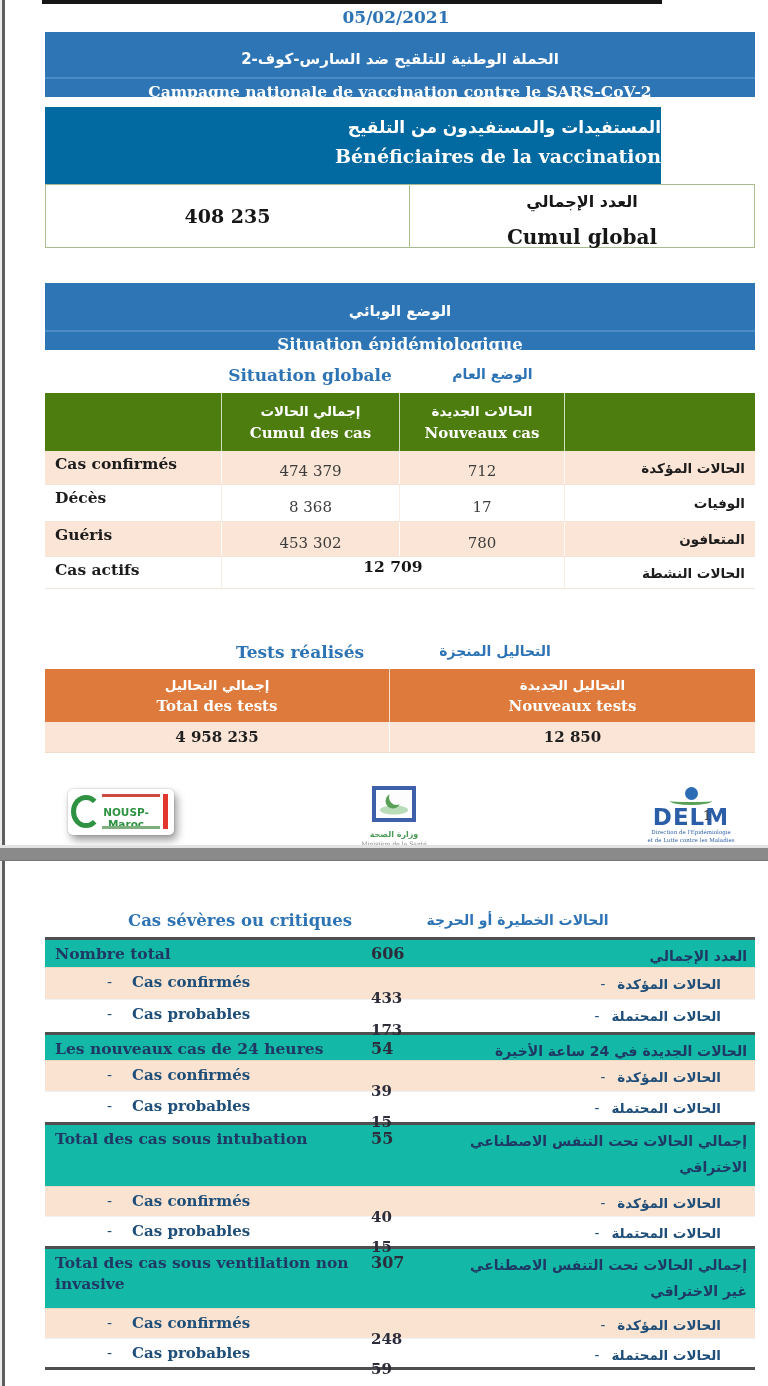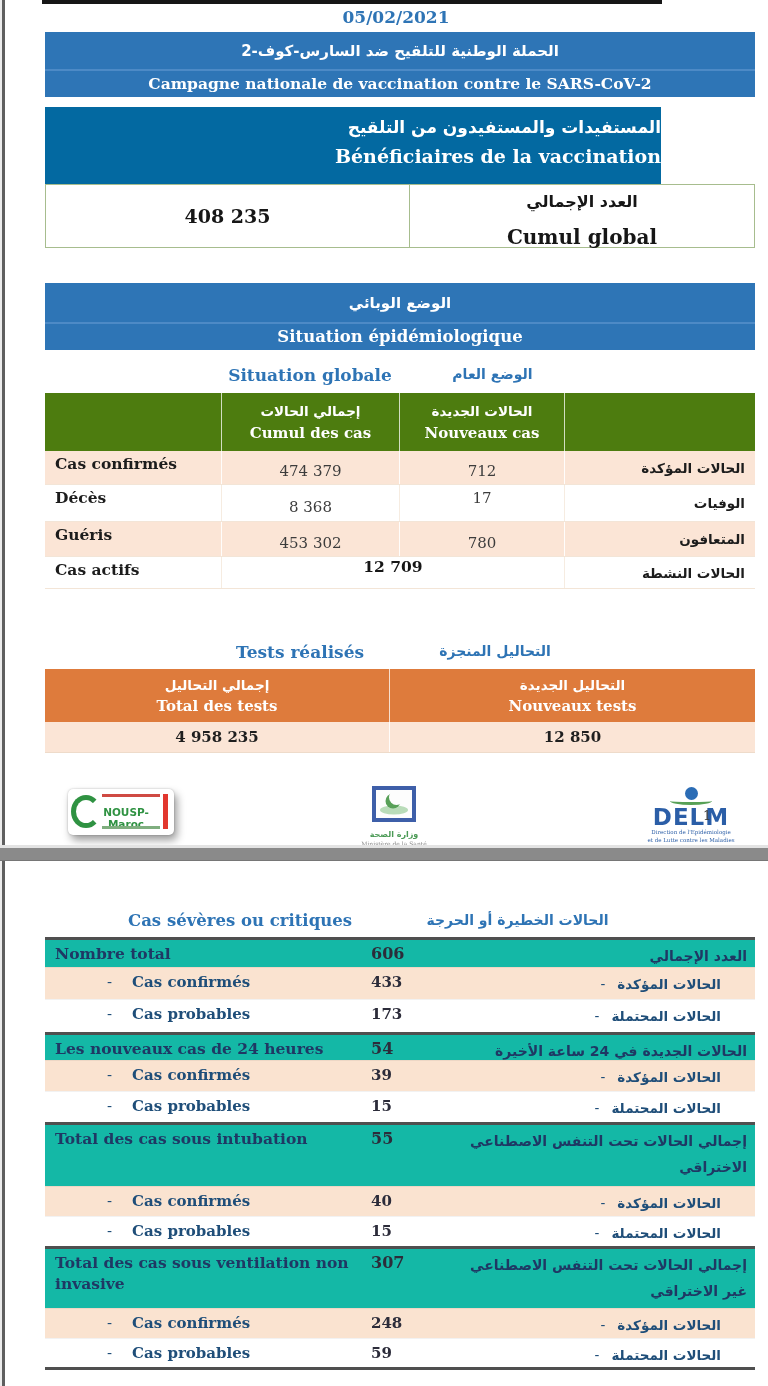--- a/index.html
+++ b/index.html
@@ -15,21 +15,21 @@
   .edge-light { left:0; top:0; width:2px; height:1386px; background:#ececec; }
   .edge-dark  { left:2px; top:0; width:3px; height:1386px; background:#5f5f5f; }
   .top-rule   { left:42px; top:0; width:620px; height:4px; background:#161616; }
 
   .date-line { top:7px; left:0; width:768px; text-align:center;
     color:#2E74B5; font-weight:bold; font-size:17px;margin-left:12px; }
 
   
   .banner-blue { left:45px; width:710px; background:#2E75B6; color:#fff; text-align:center; }
   .bb-line1 { display:flex; align-items:center; justify-content:center;
-    font-weight:bold; border-bottom:2px solid #4d8ac6; }
+    font-weight:bold; border-bottom:2px solid #4d8ac6;margin-top:8px; }
   .bb-line2 { display:flex; align-items:center; justify-content:center; font-weight:bold; }
   #campaign-banner { top:32px; height:65px; }
   #campaign-banner .bb-line1 { height:39px; font-size:15px; }
   #campaign-banner .bb-line2 { height:24px; font-size:15.5px; }
   #epi-banner { top:283px; height:67px; }
   #epi-banner .bb-line1 { height:41px; font-size:15px; }
   #epi-banner .bb-line2 { height:24px; font-size:16.5px; }
 
   
   .banner-green { left:45px; top:107px; width:616px; height:77px;
@@ -131,21 +131,21 @@
   #table-severe { left:45px; top:937px; width:710px; border-bottom:3px solid #4f4f4f; }
   .s-row { display:grid; grid-template-columns:310px 95px 305px; }
   .s-row.total { background:#14b8a6; border-top:3px solid #4f4f4f; }
   .s-row.lite  { background:#FAE3D0; border-top:1px solid rgba(0,0,0,.05); }
   .s-row.white { background:#ffffff; border-top:1px solid rgba(0,0,0,.05); }
   .c-fr { padding:4px 0 0 10px; font-weight:bold; color:#1F3864;
     font-size:15.5px; line-height:1.35; }
   .s-row.sub .c-fr { padding-left:62px; color:#1F4E79; font-size:15px; }
   .s-row.sub .c-fr::before { content:"-"; margin-right:20px; font-weight:normal; }
   .c-val { padding:4px 0 0 16px; font-weight:bold; color:#2c2c3a; font-size:16px; }
-  .s-row.sub .c-val { font-size:15px; padding-top:5px; }
+  .s-row.sub .c-val { font-size:15px; padding-top:5px;margin-top:16px; }
   .c-ar { direction:rtl; padding:4px 8px 0 0; text-align:right;
     font-family:"DejaVu Sans", sans-serif; font-weight:bold; color:#1F3864;
     font-size:14px; line-height:1.85; }
   .s-row.sub .c-ar { padding-right:34px; color:#1F4E79; font-size:13.5px; }
   .s-row.sub .c-ar::after { content:"-"; margin-right:12px; font-weight:normal; }
 </style>
 </head>
 <body>
 
 <div id="screen">
@@ -198,21 +198,21 @@
 
     <div class="t1-row peach" style="height:34px">
       <div class="t1-fr">Cas confirmés</div>
       <div class="t1-num">474 379</div>
       <div class="t1-num">712</div>
       <div class="t1-ar ar">الحالات المؤكدة</div>
     </div>
     <div class="t1-row white" style="height:37px">
       <div class="t1-fr">Décès</div>
       <div class="t1-num" style="padding-top:13px">8 368</div>
-      <div class="t1-num" style="padding-top:4px">17</div>
+      <div class="t1-num" style="padding-top:13px">17</div>
       <div class="t1-ar ar">الوفيات</div>
     </div>
     <div class="t1-row peach" style="height:35px">
       <div class="t1-fr">Guéris</div>
       <div class="t1-num" style="padding-top:12px">453 302</div>
       <div class="t1-num" style="padding-top:12px">780</div>
       <div class="t1-ar ar">المتعافون</div>
     </div>
     <div class="t1-row white merged" style="height:32px">
       <div class="t1-fr">Cas actifs</div>

